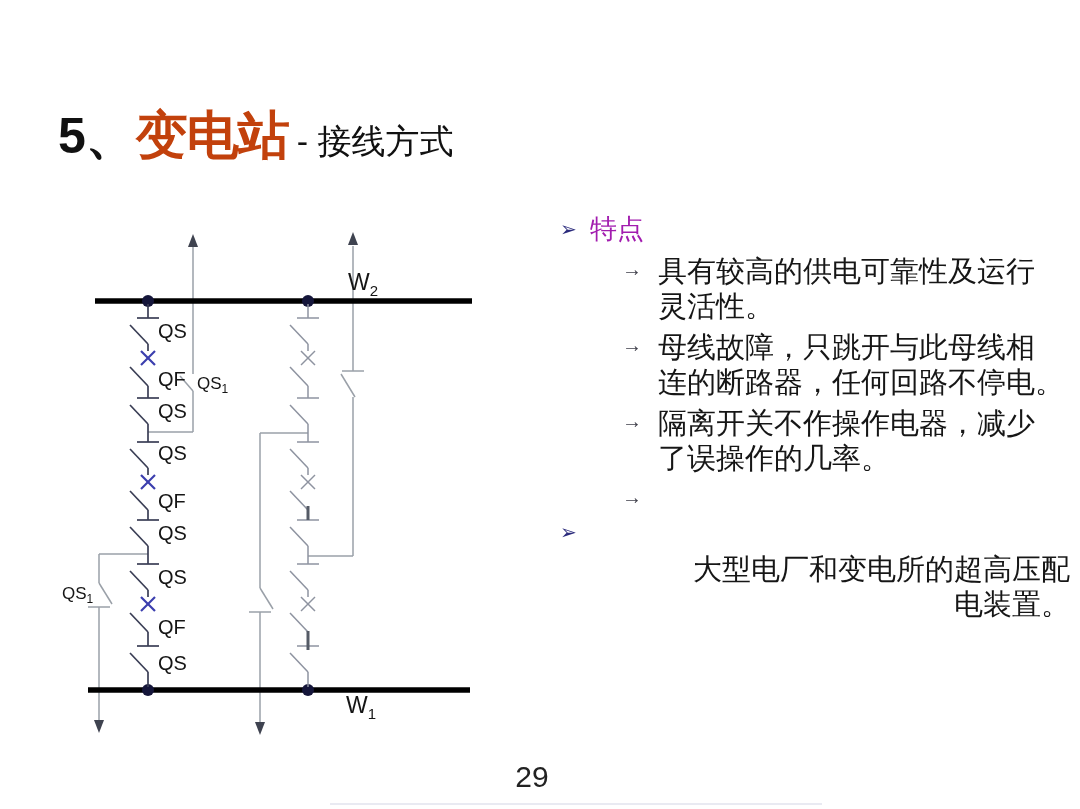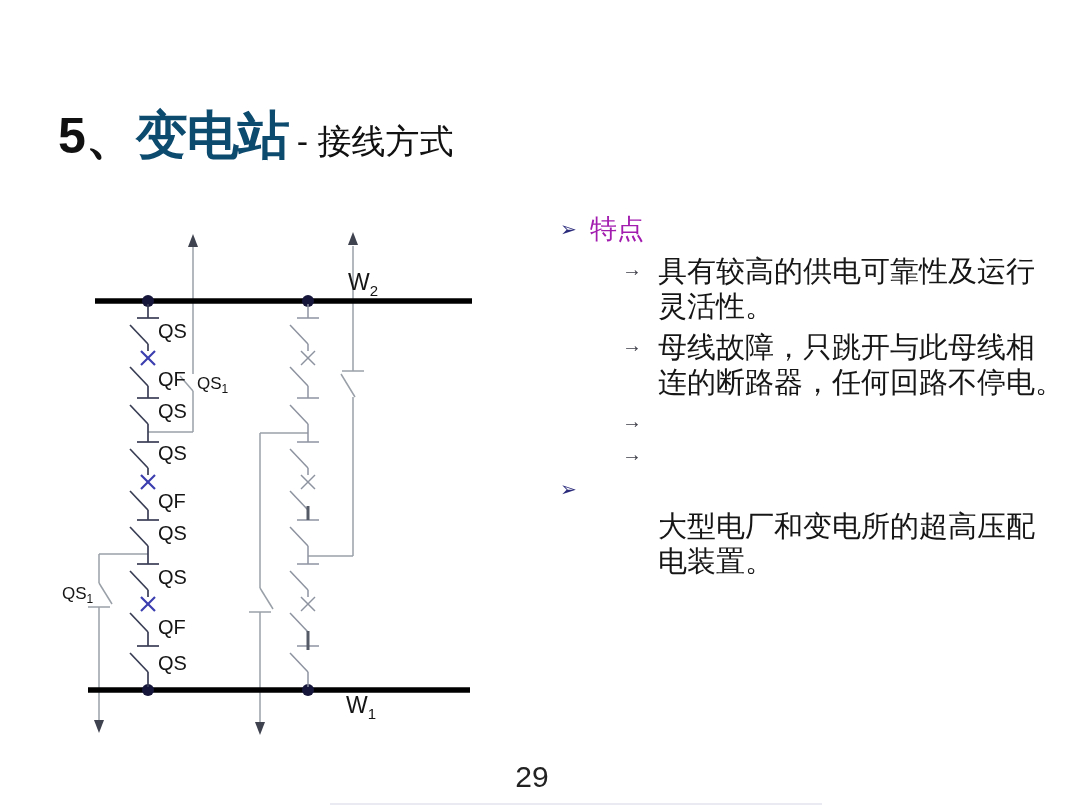--- a/index.html
+++ b/index.html
@@ -3,39 +3,39 @@
 <meta charset="utf-8">
 <style>
   html,body{margin:0;padding:0;}
   body{width:1080px;height:809px;background:#ffffff;overflow:hidden;
        font-family:"Liberation Sans","DejaVu Sans",sans-serif;}
   #slide{position:relative;width:1080px;height:809px;background:#fff;}
 
   
   .title-row{position:absolute;left:58px;top:101px;white-space:nowrap;}
   .title-num{font-size:50px;font-weight:bold;color:#111;}
-  .title-main{font-size:52px;font-weight:bold;color:#0c4a6e;letter-spacing:-1px;}
+  .title-main{font-size:52px;font-weight:bold;color:#c2410c;letter-spacing:-1px;}
   .title-suffix{font-size:34px;font-weight:normal;color:#111;margin-left:8px;}
   .subtitle-row{position:absolute;left:58px;top:193px;white-space:nowrap;}
   .subtitle-num{font-size:40px;font-weight:bold;color:#bf4b28;margin-right:20px;}
   .subtitle-text{font-size:40px;font-weight:bold;color:#bf4b28;letter-spacing:-1px;}
 
   
   #diagram{position:absolute;left:55px;top:225px;width:450px;height:520px;}
   .diag-label{font-family:"Liberation Sans",sans-serif;fill:#151515;}
 
   
   .notes{position:absolute;left:560px;top:206px;width:510px;}
   .hdr-row{display:flex;align-items:flex-start;margin-top:6px;margin-bottom:8px;}
   .hdr-bullet{width:30px;font-size:20px;color:#2b2b7c;padding-top:5px;flex:none;}
   .hdr-text{font-size:27px;line-height:34px;color:#a21caf;font-weight:500;}
   .feat-item{display:flex;align-items:flex-start;margin-left:62px;margin-top:6px;}
   .feat-bullet{width:36px;font-size:20px;color:#3d3d48;padding-top:4px;flex:none;}
   .feat-text{margin:0;font-size:29px;line-height:35px;color:#161616;white-space:pre-line;}
-  .scope-text{margin:6px 0 0 98px;font-size:29px;line-height:35px;color:#161616;white-space:pre-line;}
+  .scope-text{margin:6px 0 0 98px;font-size:29px;line-height:35px;color:#161616;white-space:pre-line;text-align:right;}
 
   
   .page-number{position:absolute;left:0;top:760px;width:1064px;text-align:center;
                font-size:30px;color:#222;}
   .bottom-line{position:absolute;left:330px;top:803px;width:492px;height:2px;
                background:#e9eaf2;}
 </style>
 </head>
 <body>
 
@@ -196,20 +196,22 @@
       <p class="feat-text">具有较高的供电可靠性及运行
 灵活性。</p>
     </div>
     <div class="feat-item">
       <span class="feat-bullet">→</span>
       <p class="feat-text">母线故障，只跳开与此母线相
 连的断路器，任何回路不停电。</p>
     </div>
     <div class="feat-item">
       <span class="feat-bullet">→</span>
+      <p class="feat-text">隔离开关不作操作电器，减少
+了误操作的几率。</p>
     </div>
     <div class="feat-item">
       <span class="feat-bullet">→</span>
     </div>
     <div class="hdr-row">
       <span class="hdr-bullet">➢</span>
     </div>
     <p class="scope-text">大型电厂和变电所的超高压配
 电装置。</p>
   </div>

